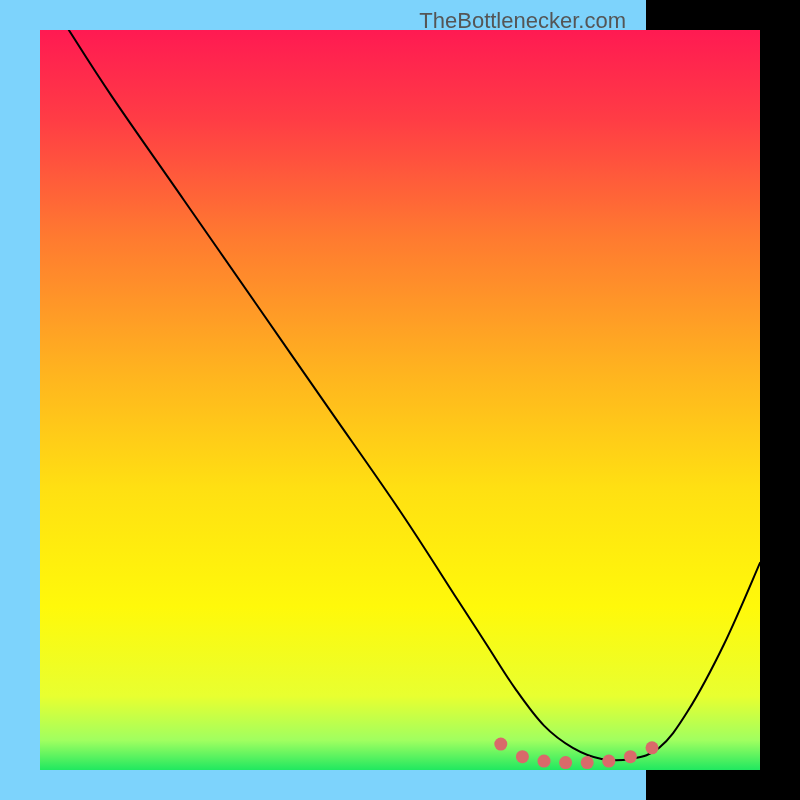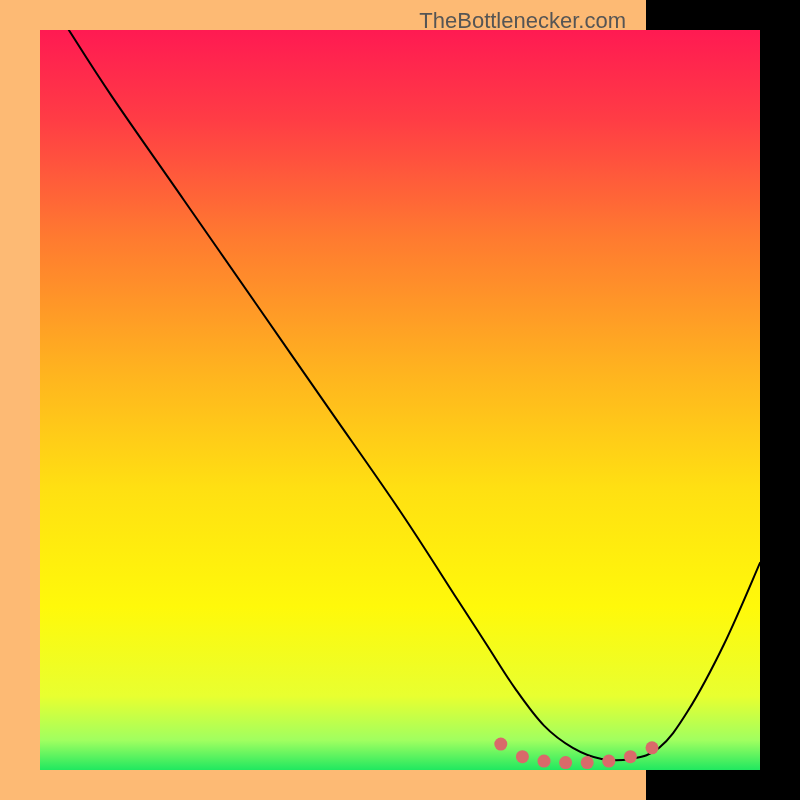--- a/index.html
+++ b/index.html
@@ -1,21 +1,21 @@
 <!DOCTYPE html>
 <html><head>
 <meta charset="utf-8">
 <style>
   * { margin: 0; padding: 0; box-sizing: border-box; }
   html, body { width: 800px; height: 800px; background: #000; overflow: hidden; }
   .container {
     width: 646px;
     height: 800px;
     position: relative;
-    background: #fdba74;
+    background: #7dd3fc;
   }
   .watermark {
     position: absolute;
     top: 8px;
     right: 20px;
     color: #555;
     font-family: Arial, sans-serif;
     font-size: 22px;
     font-weight: 500;
     z-index: 10;

